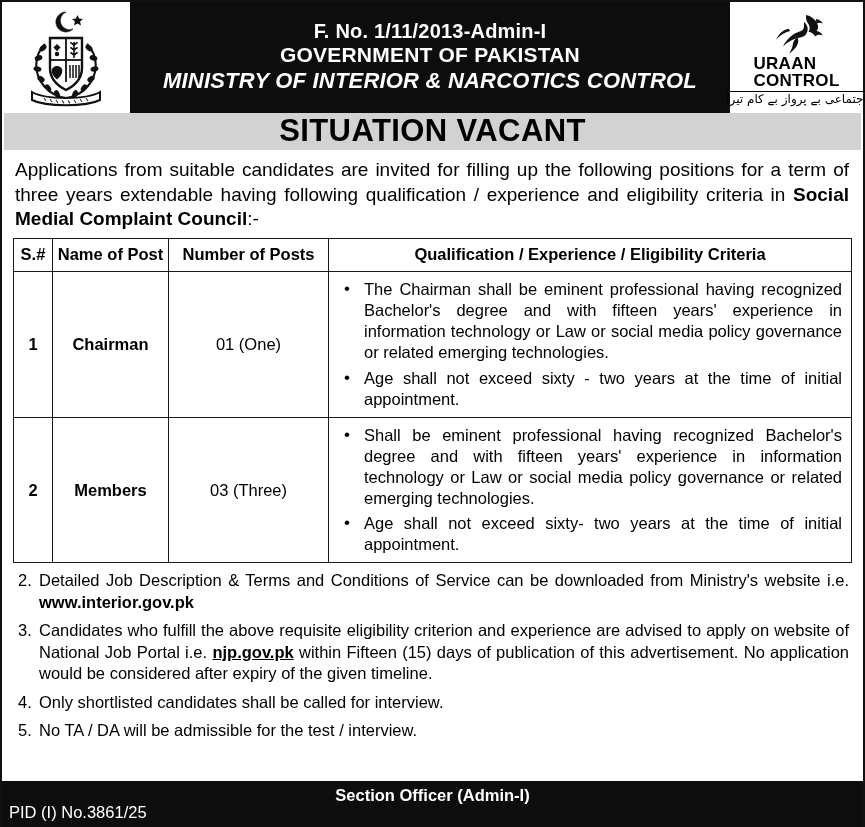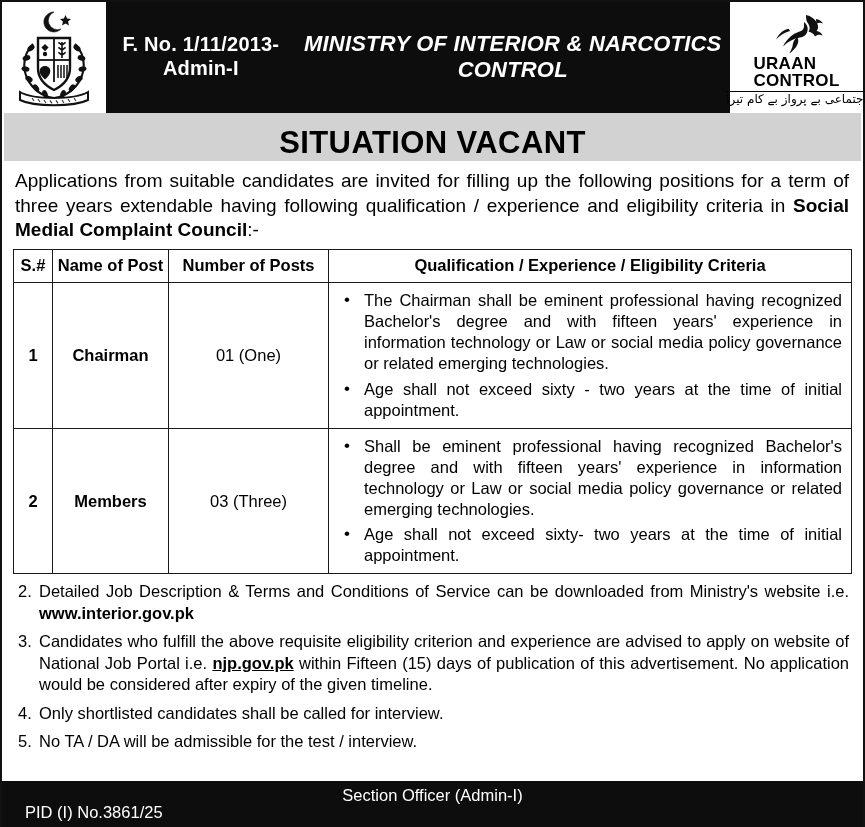--- a/index.html
+++ b/index.html
@@ -31,21 +31,21 @@
   .emblem-box {
     width: 128px;
     display: flex; align-items: center; justify-content: center;
     background: #fff;
   }
   .header-center {
     flex: 1 1 auto;
     background: #0d0d0d;
     color: #fff;
     display: flex;
-    flex-direction: row;
+    flex-direction: column;
     align-items: center;
     justify-content: center;
     padding: 4px 0 6px;
   }
   .hdr-line { font-weight: bold; letter-spacing: .2px; line-height: 1.17; text-align: center; }
   .hdr-fno   { font-size: 20px; }
   .hdr-gov   { font-size: 21px; }
   .hdr-min   { font-size: 22px; font-style: italic; }
   .uraan-box {
     width: 133px;
@@ -67,23 +67,23 @@
     font-size: 12px;
     font-family: "DejaVu Sans", sans-serif;
     direction: rtl;
     line-height: 1.1;
     white-space: nowrap;
   }
 
   
   .banner {
     background: #d2d2d2;
-    height: 48px;
+    height: 37px;
     margin: 0 2px;
-    display: flex; align-items: flex-end; justify-content: center;
+    display: flex; align-items: flex-start; justify-content: center;
     flex: 0 0 auto;
   }
   .banner-title {
     font-size: 31px; font-weight: bold; letter-spacing: .4px;
   }
 
   
   .intro {
     padding: 8px 14px 6px 13px;
     font-size: 19px;
@@ -157,25 +157,25 @@
     height: 46px;
     position: relative;
     flex: 0 0 auto;
   }
   .footer-officer {
     position: absolute;
     left: 0; right: 0;
     top: 5px;
     text-align: center;
     font-size: 16.5px;
-    font-weight: normal;
+    font-weight: bold;
   }
   .footer-pid {
     position: absolute;
-    left: 23px;
+    left: 7px;
     top: 22px;
     font-size: 16.5px;
   }
 </style>
 </head>
 <body>
 
 <div id="page">
 
   <div class="header">
@@ -218,20 +218,21 @@
           <path d="M12 84 C26 92 66 92 80 84 L80 92 C66 99 26 99 12 92 Z" fill="#fff" stroke="#111" stroke-width="2"></path>
           <g stroke="#111" stroke-width="1.1" fill="none" opacity=".85">
             <path d="M24 90 l2 3 M30 91 l2 3 M36 92 l2 3 M42 92.4 l2 3 M48 92.4 l2 3 M54 92 l2 3 M60 91 l2 3 M66 90 l2 3"></path>
           </g>
         </g>
       </svg>
     </div>
 
     <div class="header-center">
       <div class="hdr-line hdr-fno">F. No. 1/11/2013-Admin-I</div>
+      <div class="hdr-line hdr-gov">GOVERNMENT OF PAKISTAN</div>
       <div class="hdr-line hdr-min">MINISTRY OF INTERIOR &amp; NARCOTICS CONTROL</div>
     </div>
 
     <div class="uraan-box">
       <svg width="62" height="42" viewBox="0 0 62 42">
         <g fill="#111">
           <path d="M40 2 c5 1 9 4 11 8 c1.6 3 1.4 6 -.4 8 c2.8 .4 5 2 6 4.4 c-3 -1 -5.6 -.6 -7.6 1
                    c-1.4 -2.6 -3.6 -4.2 -6.4 -4.6 c1.6 -2.6 1.4 -5.8 -.6 -8.6 c-1 -1.4 -2 -2.6 -2 -8.2 z"></path>
           <path d="M38 9 c3.4 2.6 4.6 6.6 3 10.4 c-1.2 2.8 -3.8 4.6 -7 5 c-6 .8 -12 4 -17 9
                    c4 -7.6 9.6 -12.6 16 -14.6 c3 -.9 4.8 -2.6 5 -5.4 c.06 -1.4 -.06 -2.8 0 -4.4 z"></path>

